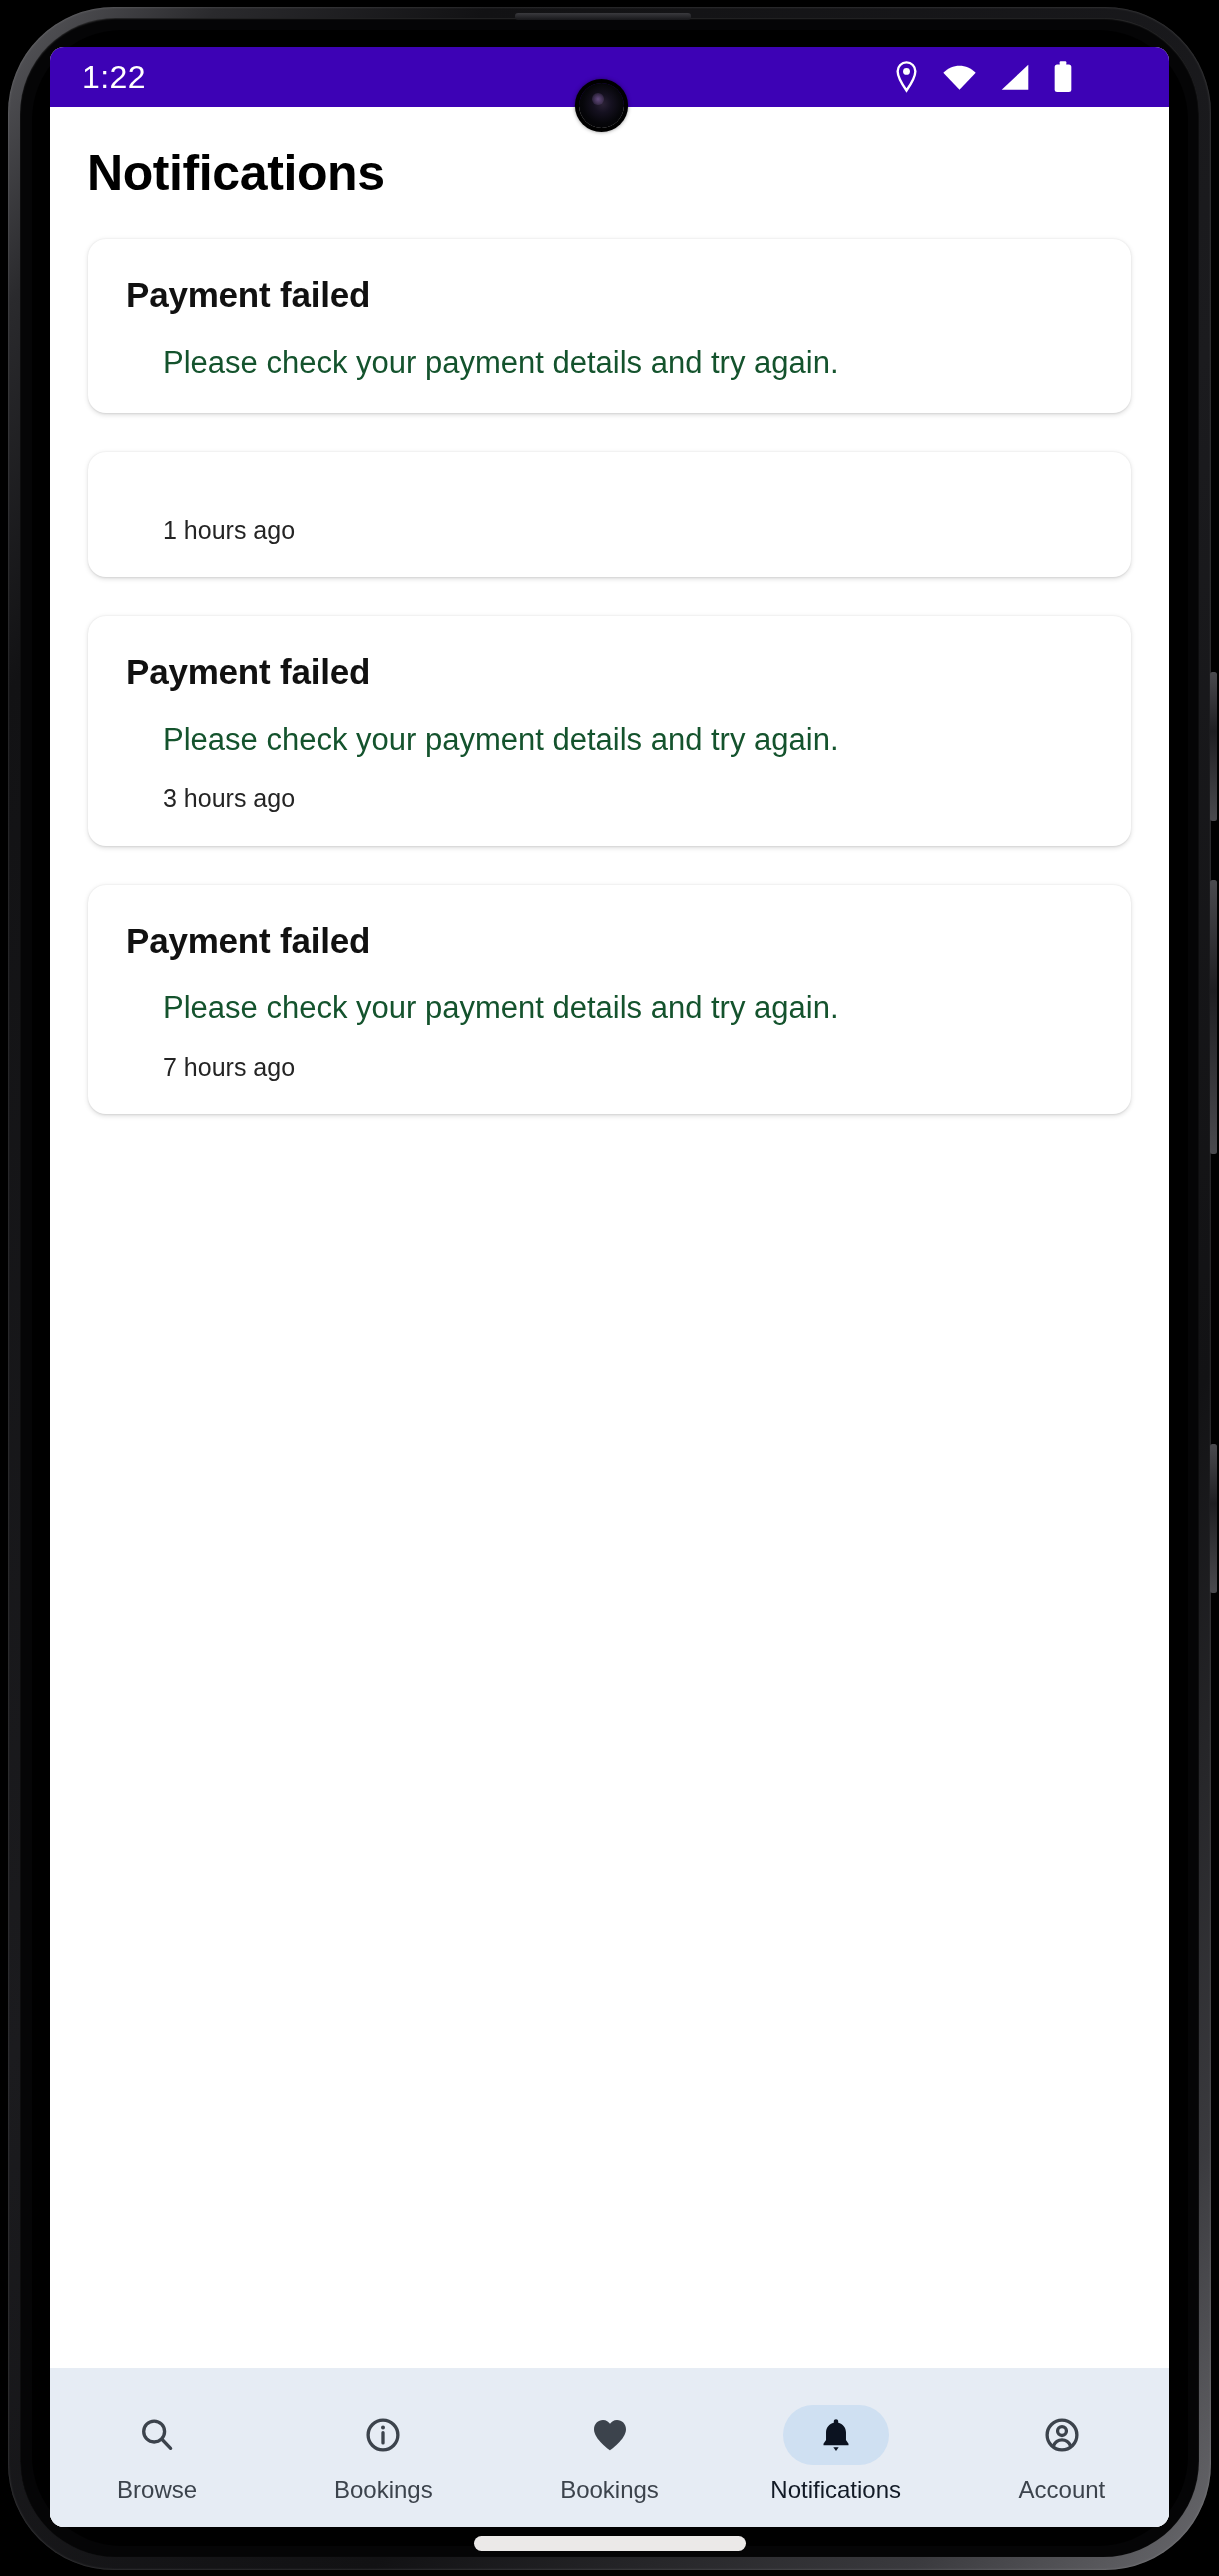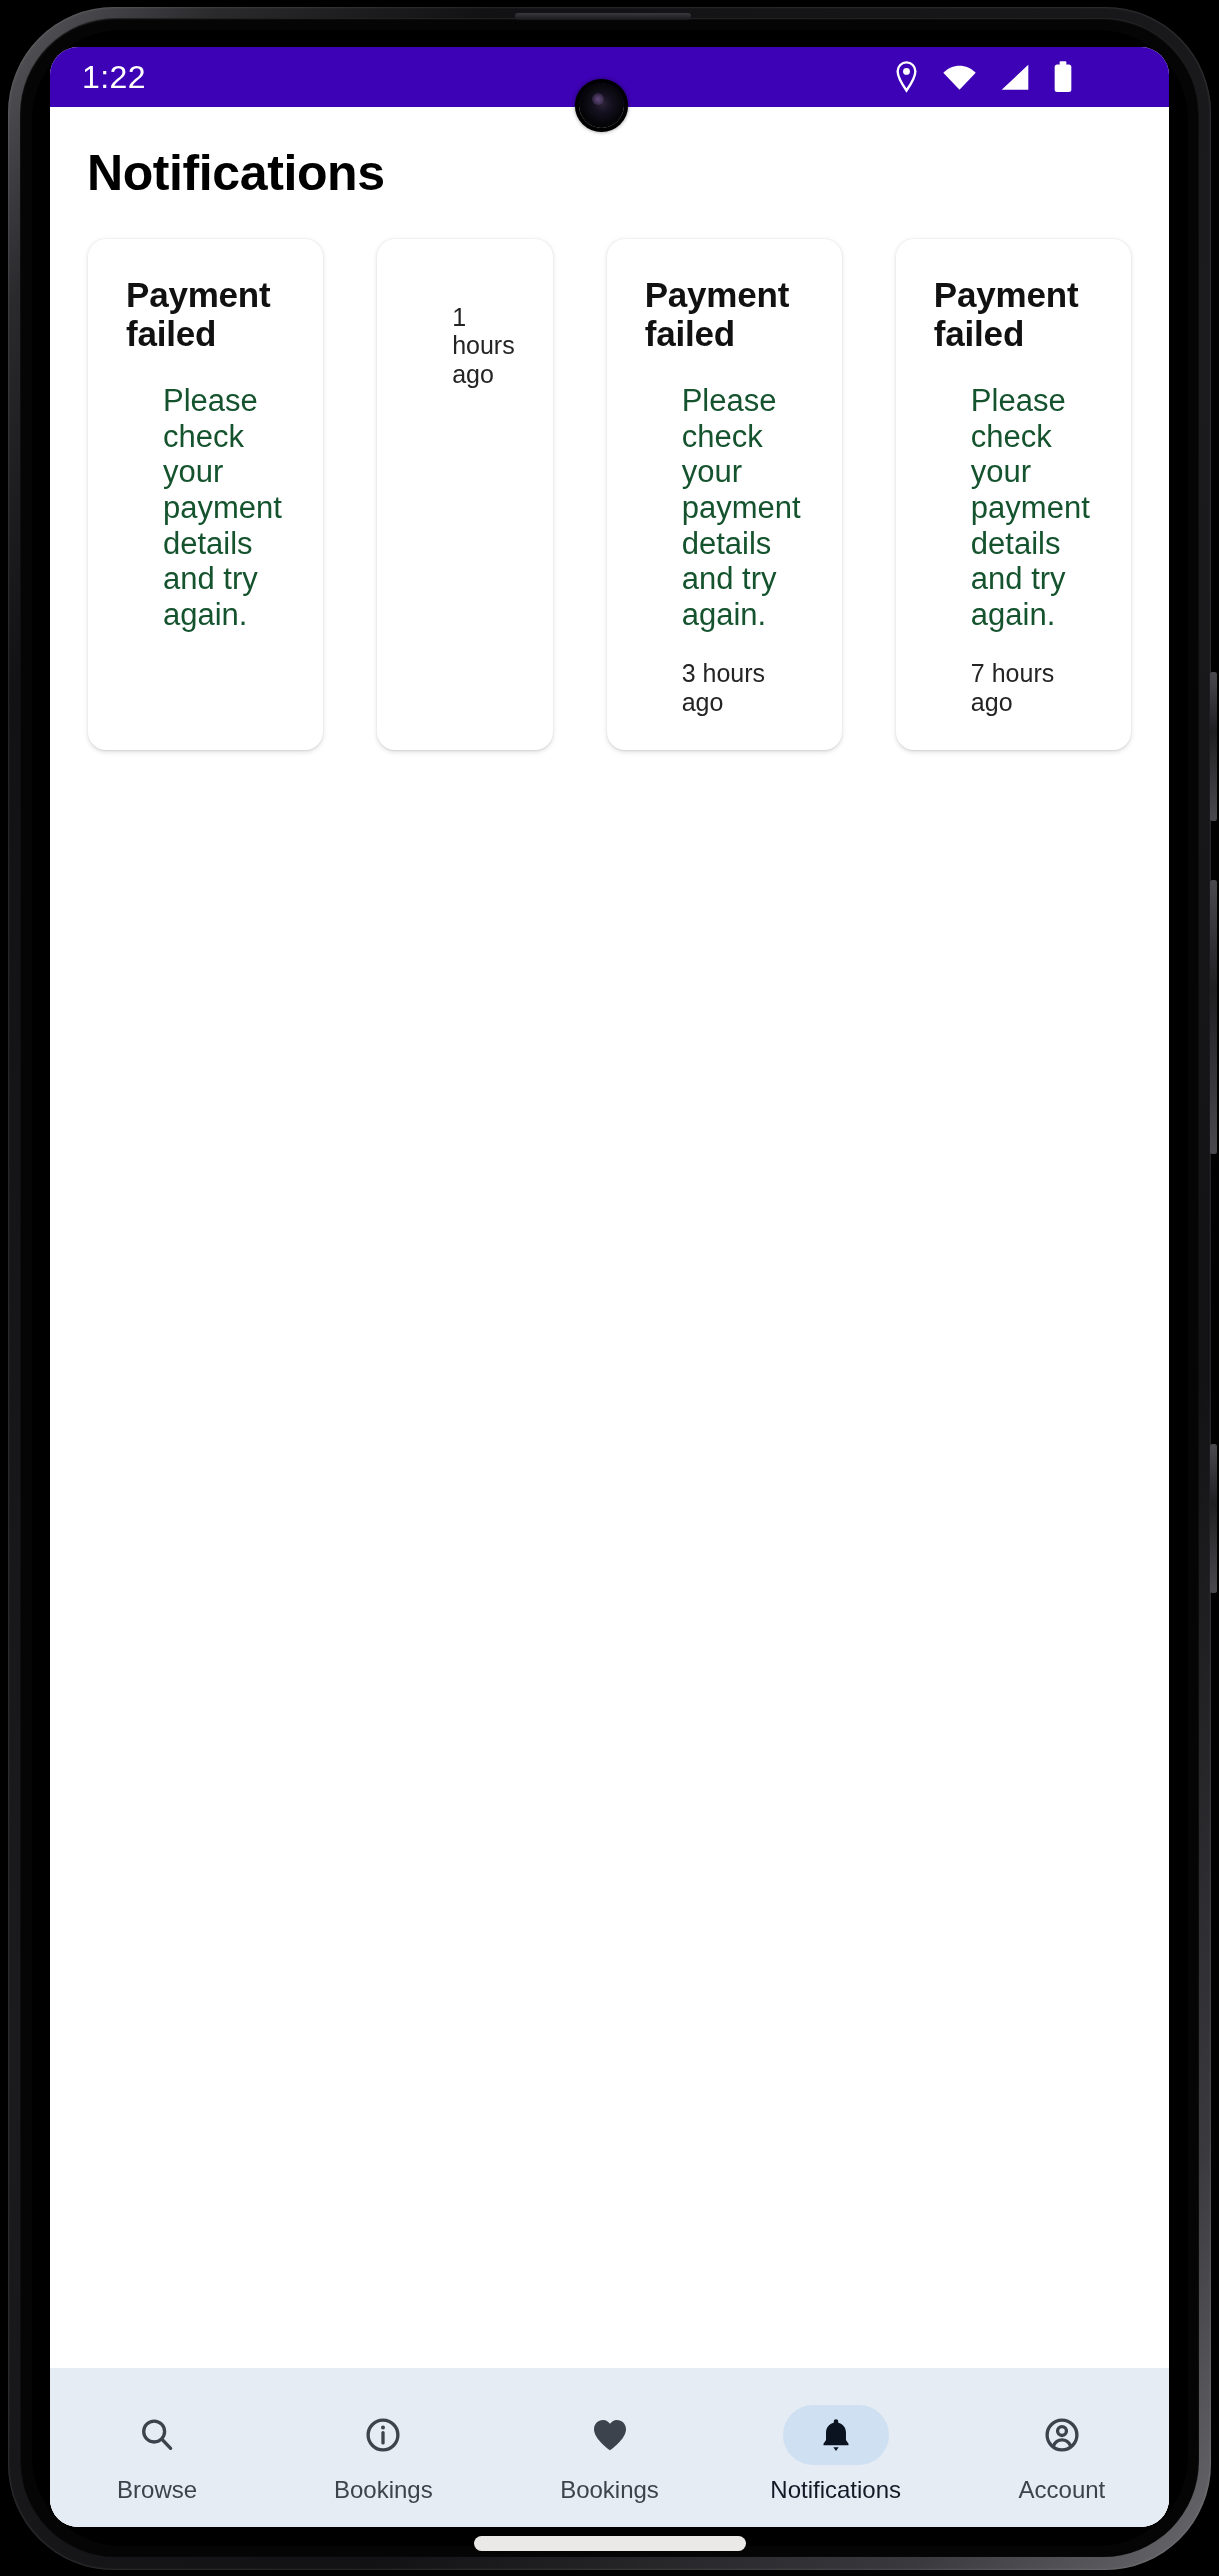--- a/index.html
+++ b/index.html
@@ -101,21 +101,21 @@
     z-index: 60;
   }
 
   
   #screen {
     position: absolute;
     left: 50px;
     top: 47px;
     width: 1119px;
     height: 2480px;
-    border-radius: 28px;
+    border-radius: 14px;
     background: #ffffff;
     overflow: hidden;
     z-index: 20;
   }
 
   
   #status-bar {
     position: relative;
     height: 60px;
     background: #3d02b5;
@@ -154,22 +154,22 @@
     font-weight: 700;
     color: #000000;
     letter-spacing: -0.4px;
     padding: 37px 0 0 37px;
   }
 
   #notification-list {
     margin-top: 37px;
     padding: 0 38px;
     display: flex;
-    flex-direction: row;
-    gap: 54px;
+    flex-direction: column;
+    gap: 39px;
   }
 
   .notif-card {
     background: #ffffff;
     border-radius: 18px;
     padding: 37px 38px 33px 38px;
     box-shadow: 0 1.7px 5.8px rgba(0,0,0,0.13),
                 0 0.8px 1.7px rgba(0,0,0,0.08);
   }
   .notif-title {

